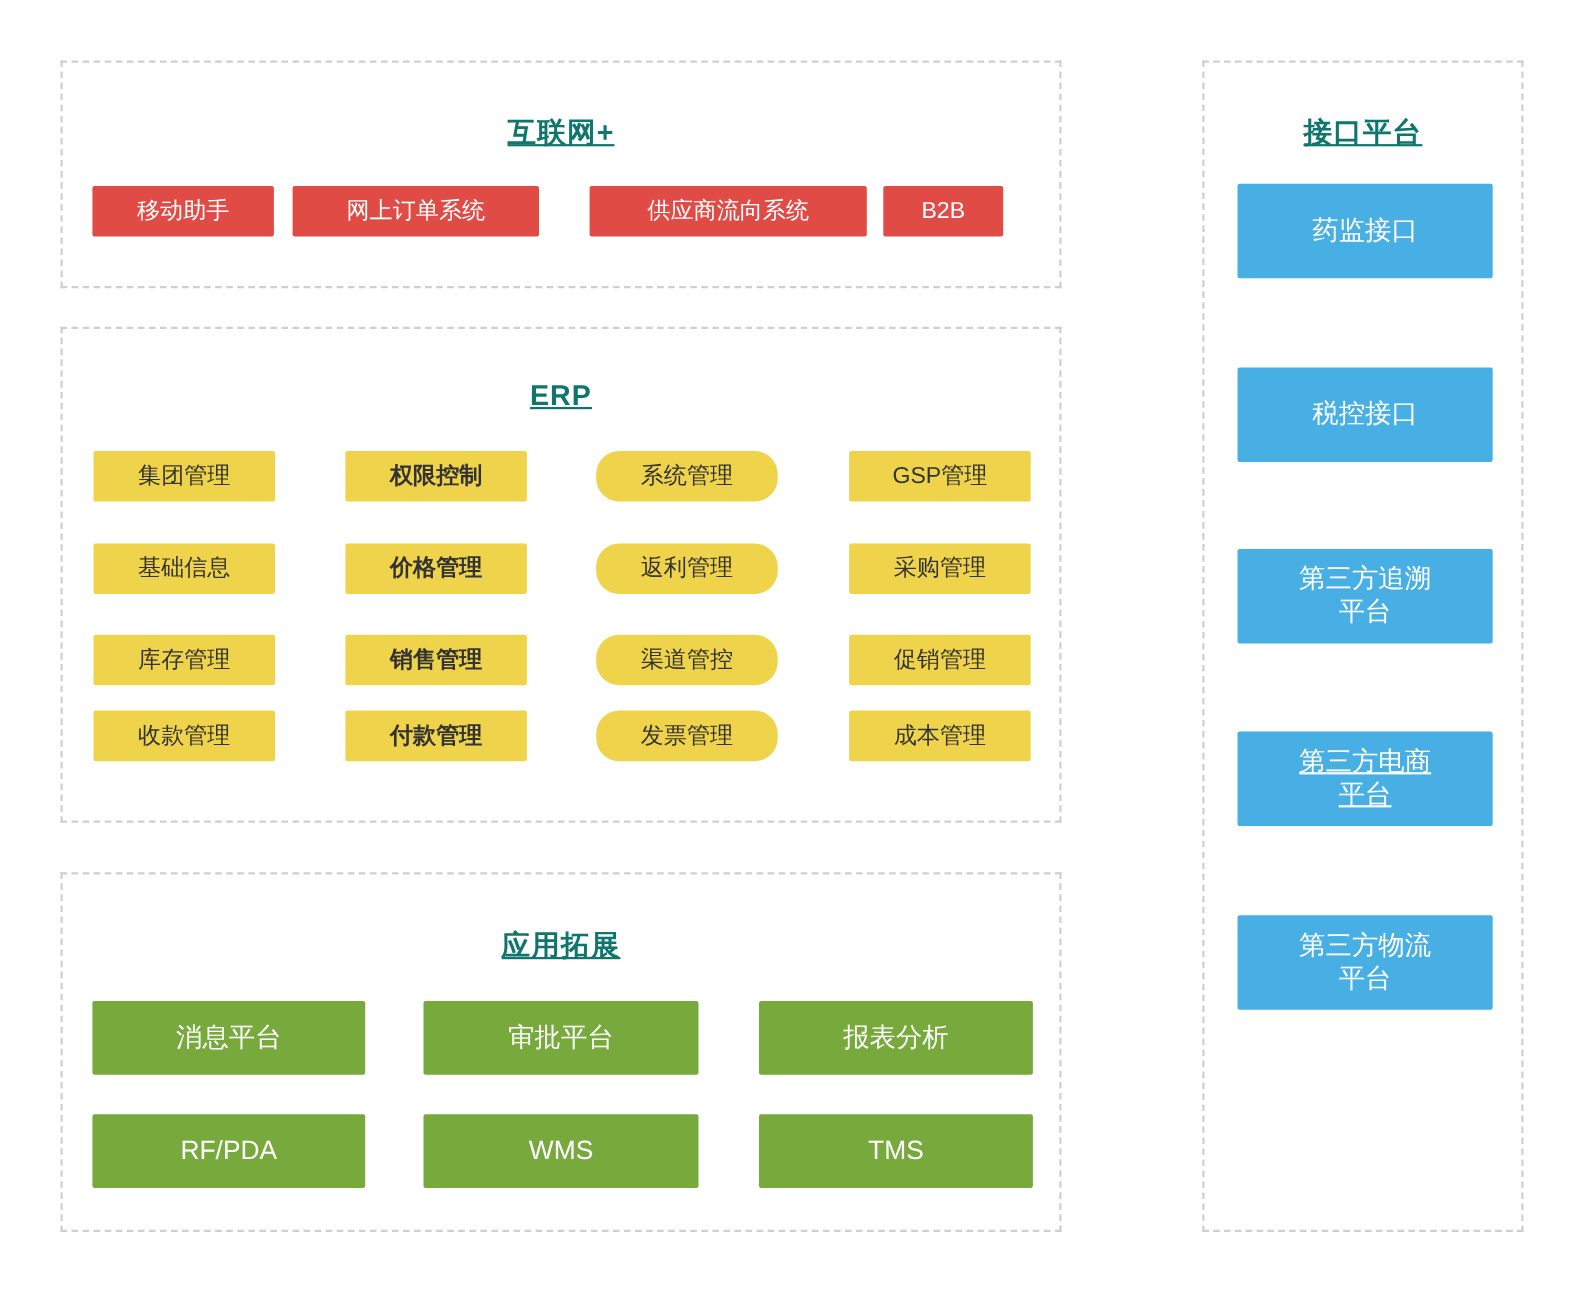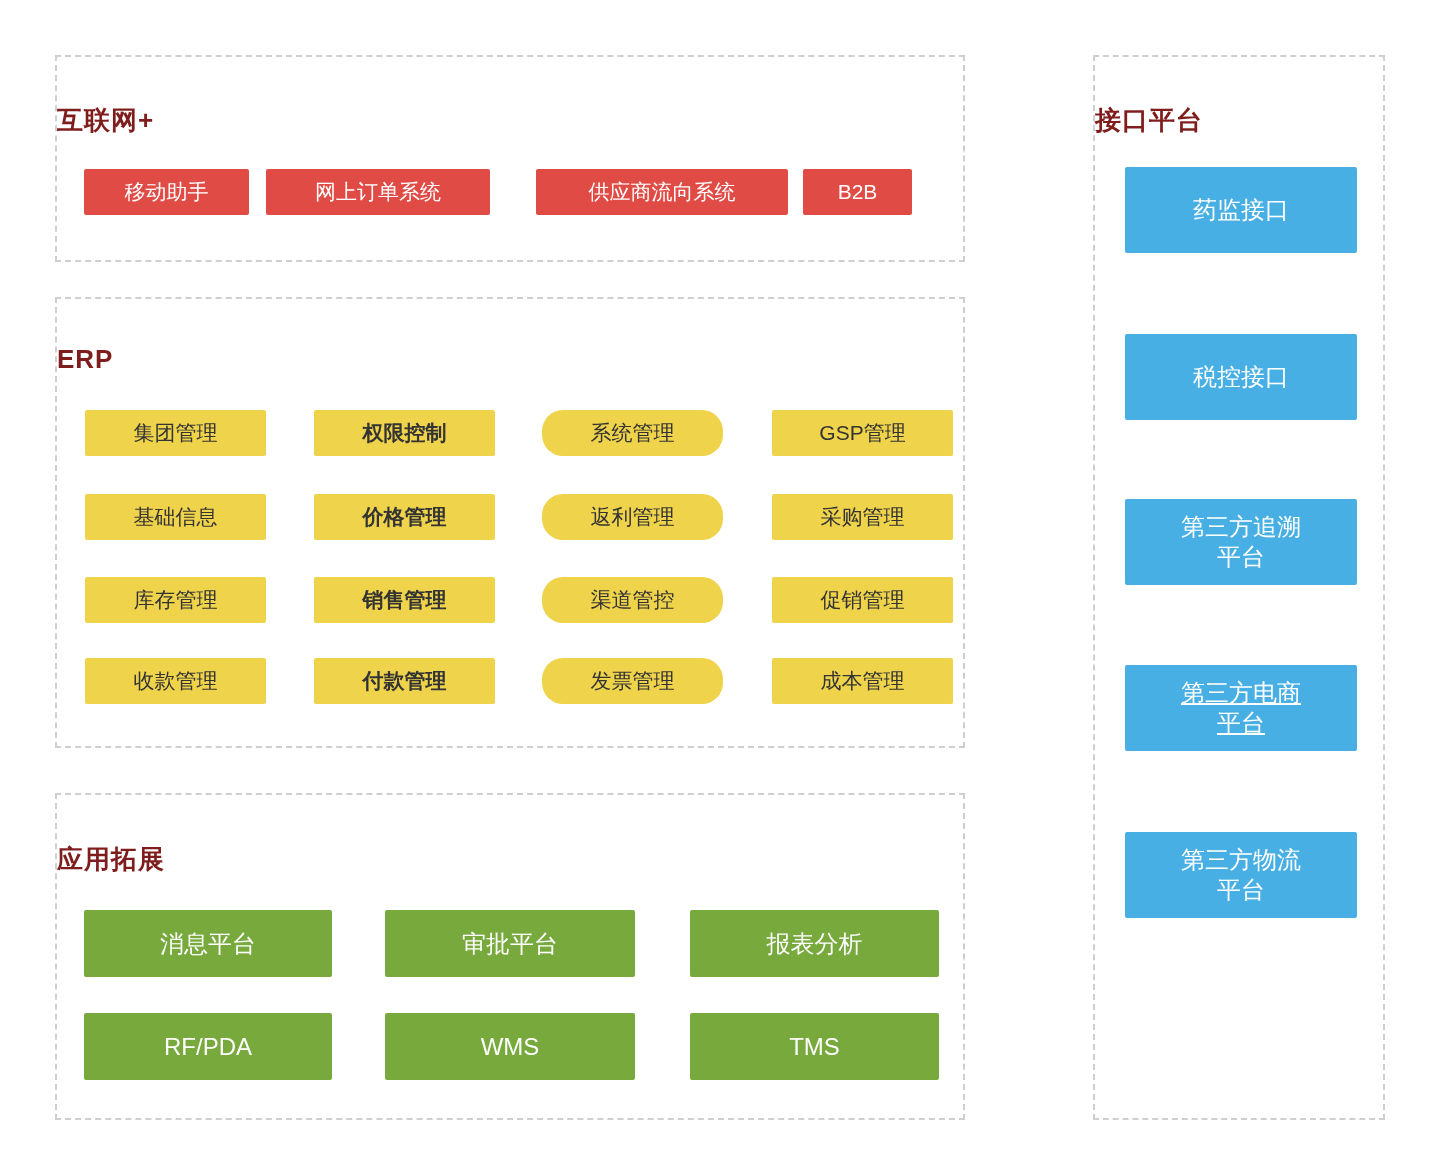--- a/index.html
+++ b/index.html
@@ -13,24 +13,26 @@
   }
   .panel {
     position: absolute;
     border: 2px dashed #cfcfcf;
     background: #ffffff;
   }
   .panel-title {
     position: absolute;
     left: 0;
     width: 100%;
+    text-align: center;
     font-size: 26px;
     font-weight: bold;
-    color: #7f1d1d;
+    color: #0f766e;
     letter-spacing: 1px;
+    text-decoration: underline;
   }
   .box {
     position: absolute;
     display: flex;
     align-items: center;
     justify-content: center;
     text-align: center;
     border-radius: 2px;
     white-space: pre-line;
     line-height: 1.25;
@@ -45,22 +47,22 @@
   #sec-internet .panel-title { top: 46px; }
   .i0 { left: 27px;  top: 112px; width: 165px; height: 46px; }
   .i1 { left: 209px; top: 112px; width: 224px; height: 46px; }
   .i2 { left: 479px; top: 112px; width: 252px; height: 46px; }
   .i3 { left: 746px; top: 112px; width: 109px; height: 46px; }
 
   
   #sec-erp { left: 55px; top: 297px; width: 910px; height: 451px; }
   #sec-erp .panel-title { top: 45px; }
   .ec0 { left: 28px; }  .ec1 { left: 257px; font-weight: bold; } .ec2 { left: 485px; border-radius: 21px; } .ec3 { left: 715px; }
-  .er0 { top: 111px; }  .er1 { top: 195px; }  .er2 { top: 278px; }  .er3 { top: 359px; }
-  #sec-erp .box { width: 181px; height: 46px; }
+  .er0 { top: 111px; }  .er1 { top: 195px; }  .er2 { top: 278px; }  .er3 { top: 347px; }
+  #sec-erp .box { width: 165px; height: 46px; }
 
   
   #sec-apps { left: 55px; top: 793px; width: 910px; height: 327px; }
   #sec-apps .panel-title { top: 47px; }
   .ac0 { left: 27px;  width: 248px; text-align: center; }
   .ac1 { left: 328px; width: 250px; }
   .ac2 { left: 633px; width: 249px; }
   .ar0 { top: 115px; height: 67px; }
   .ar1 { top: 218px; height: 67px; }
 

